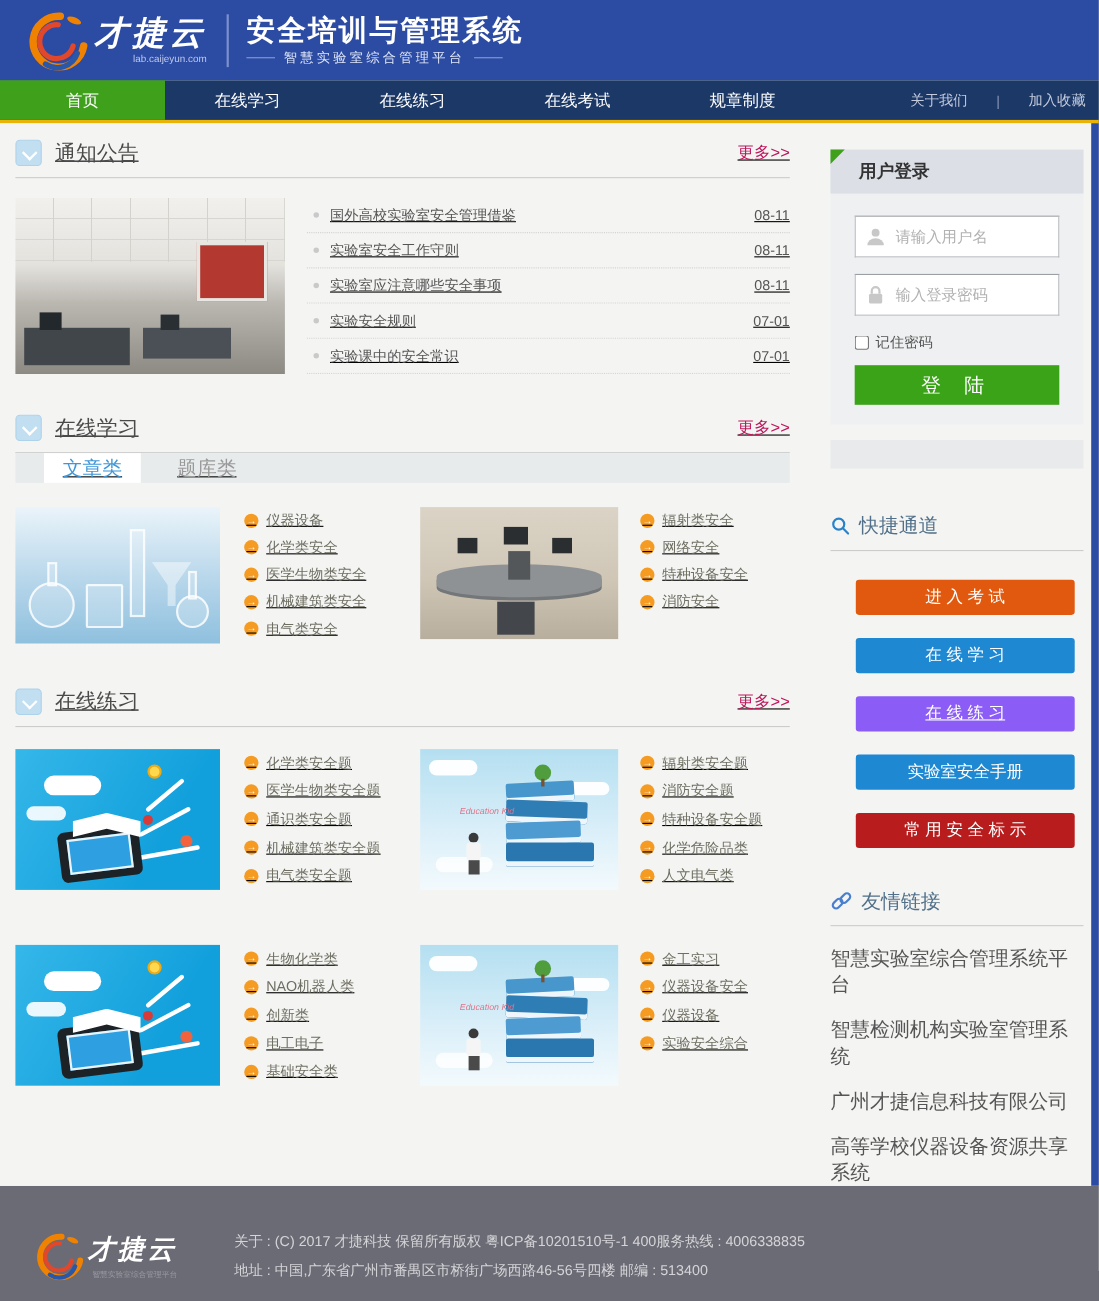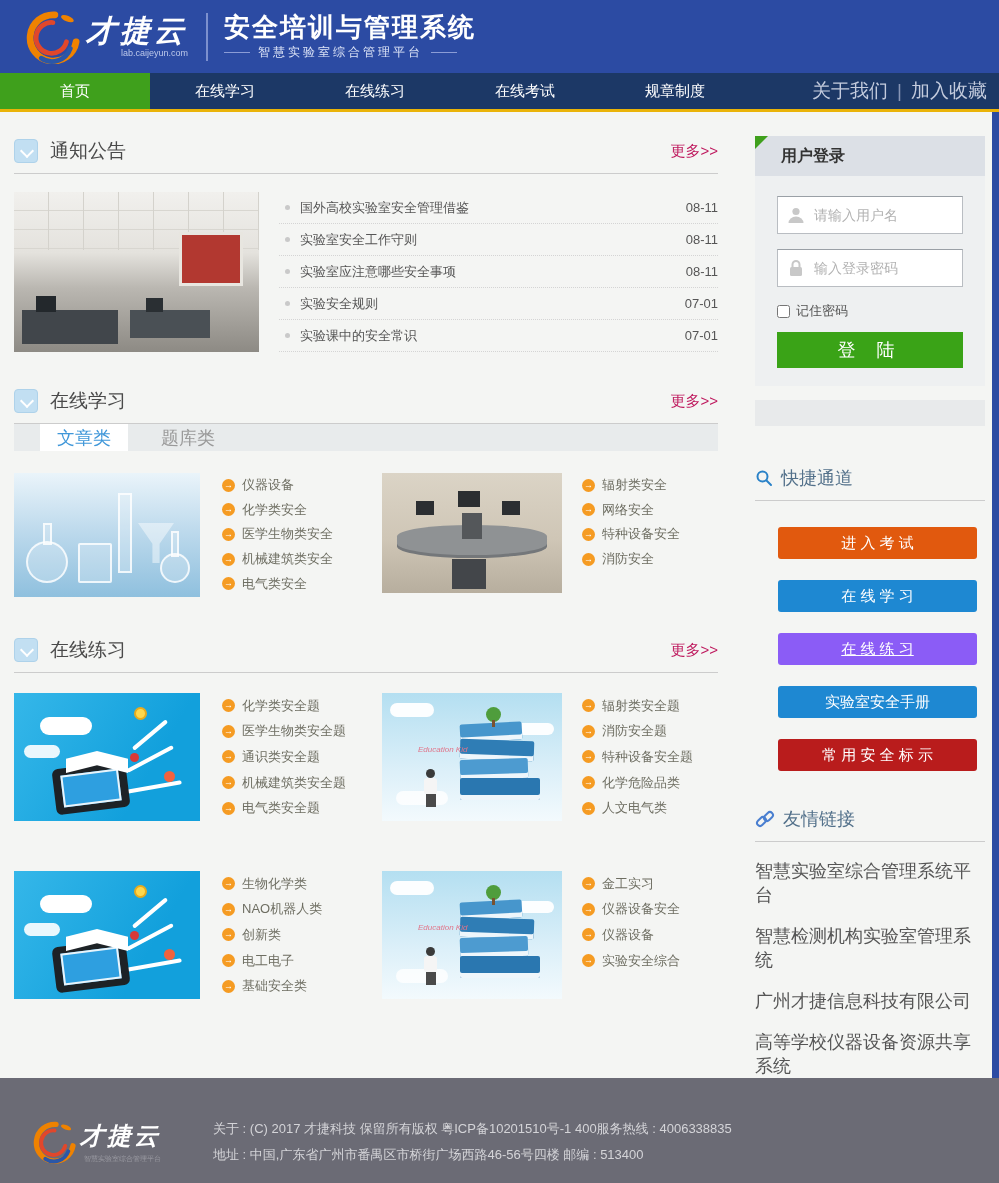--- a/index.html
+++ b/index.html
@@ -16,28 +16,28 @@
   .title-wrap{color:#fff;}
   .site-title{font-size:26px;font-weight:bold;letter-spacing:2px;line-height:28px;}
   .site-sub{display:flex;align-items:center;margin-top:3px;}
   .site-sub .dash{width:26px;height:1px;background:#8b9cd6;}
   .site-sub .sub-text{font-size:12px;color:#dfe6f8;margin:0 8px;letter-spacing:3px;}
 
   
   .nav{height:39px;background:#1c3866;display:flex;border-bottom:3px solid #eab308;}
   .nav-item{width:150px;display:flex;align-items:center;justify-content:center;color:#fff;font-size:15px;cursor:pointer;}
   .nav-item.active{background:#3fa01c;}
-  .nav-right{margin-left:auto;display:flex;align-items:center;color:#c3cbdd;font-size:19px;padding-right:12px;gap:9px;}
+  .nav-right{margin-left:auto;display:flex;align-items:center;color:#c3cbdd;font-size:13px;padding-right:12px;gap:26px;}
   .nav-right span{cursor:pointer;}
   .nav-right .sep{color:#8795b5;cursor:default;}
 
   
   .main{position:relative;background:#f4f5f3;display:flex;align-items:flex-start;min-height:943px;}
   .edge-strip{position:absolute;top:0;right:0;width:7px;height:100%;background:#2c4ba3;}
-  .left-col{width:704px;margin-left:14px;padding-top:26px;}
+  .left-col{width:704px;margin-left:14px;padding-top:14px;text-decoration:underline;}
   .sidebar{width:230px;margin-left:37px;padding-top:24px;}
 
   
   .sec-head{display:flex;align-items:center;border-bottom:1px solid #ccc;padding-bottom:9px;}
   .sec-icon{width:24px;height:24px;background:#c2dff2;border:1px solid #aed2ea;border-radius:4px;position:relative;flex:none;}
   .sec-icon::after{content:"";position:absolute;left:7px;top:6px;width:8px;height:8px;border-left:2px solid #fff;border-bottom:2px solid #fff;transform:rotate(-45deg);}
   .sec-title{font-size:19px;color:#4a4a4a;margin-left:12px;}
   .more{margin-left:auto;font-size:15px;color:#be185d;cursor:pointer;}
 
   

